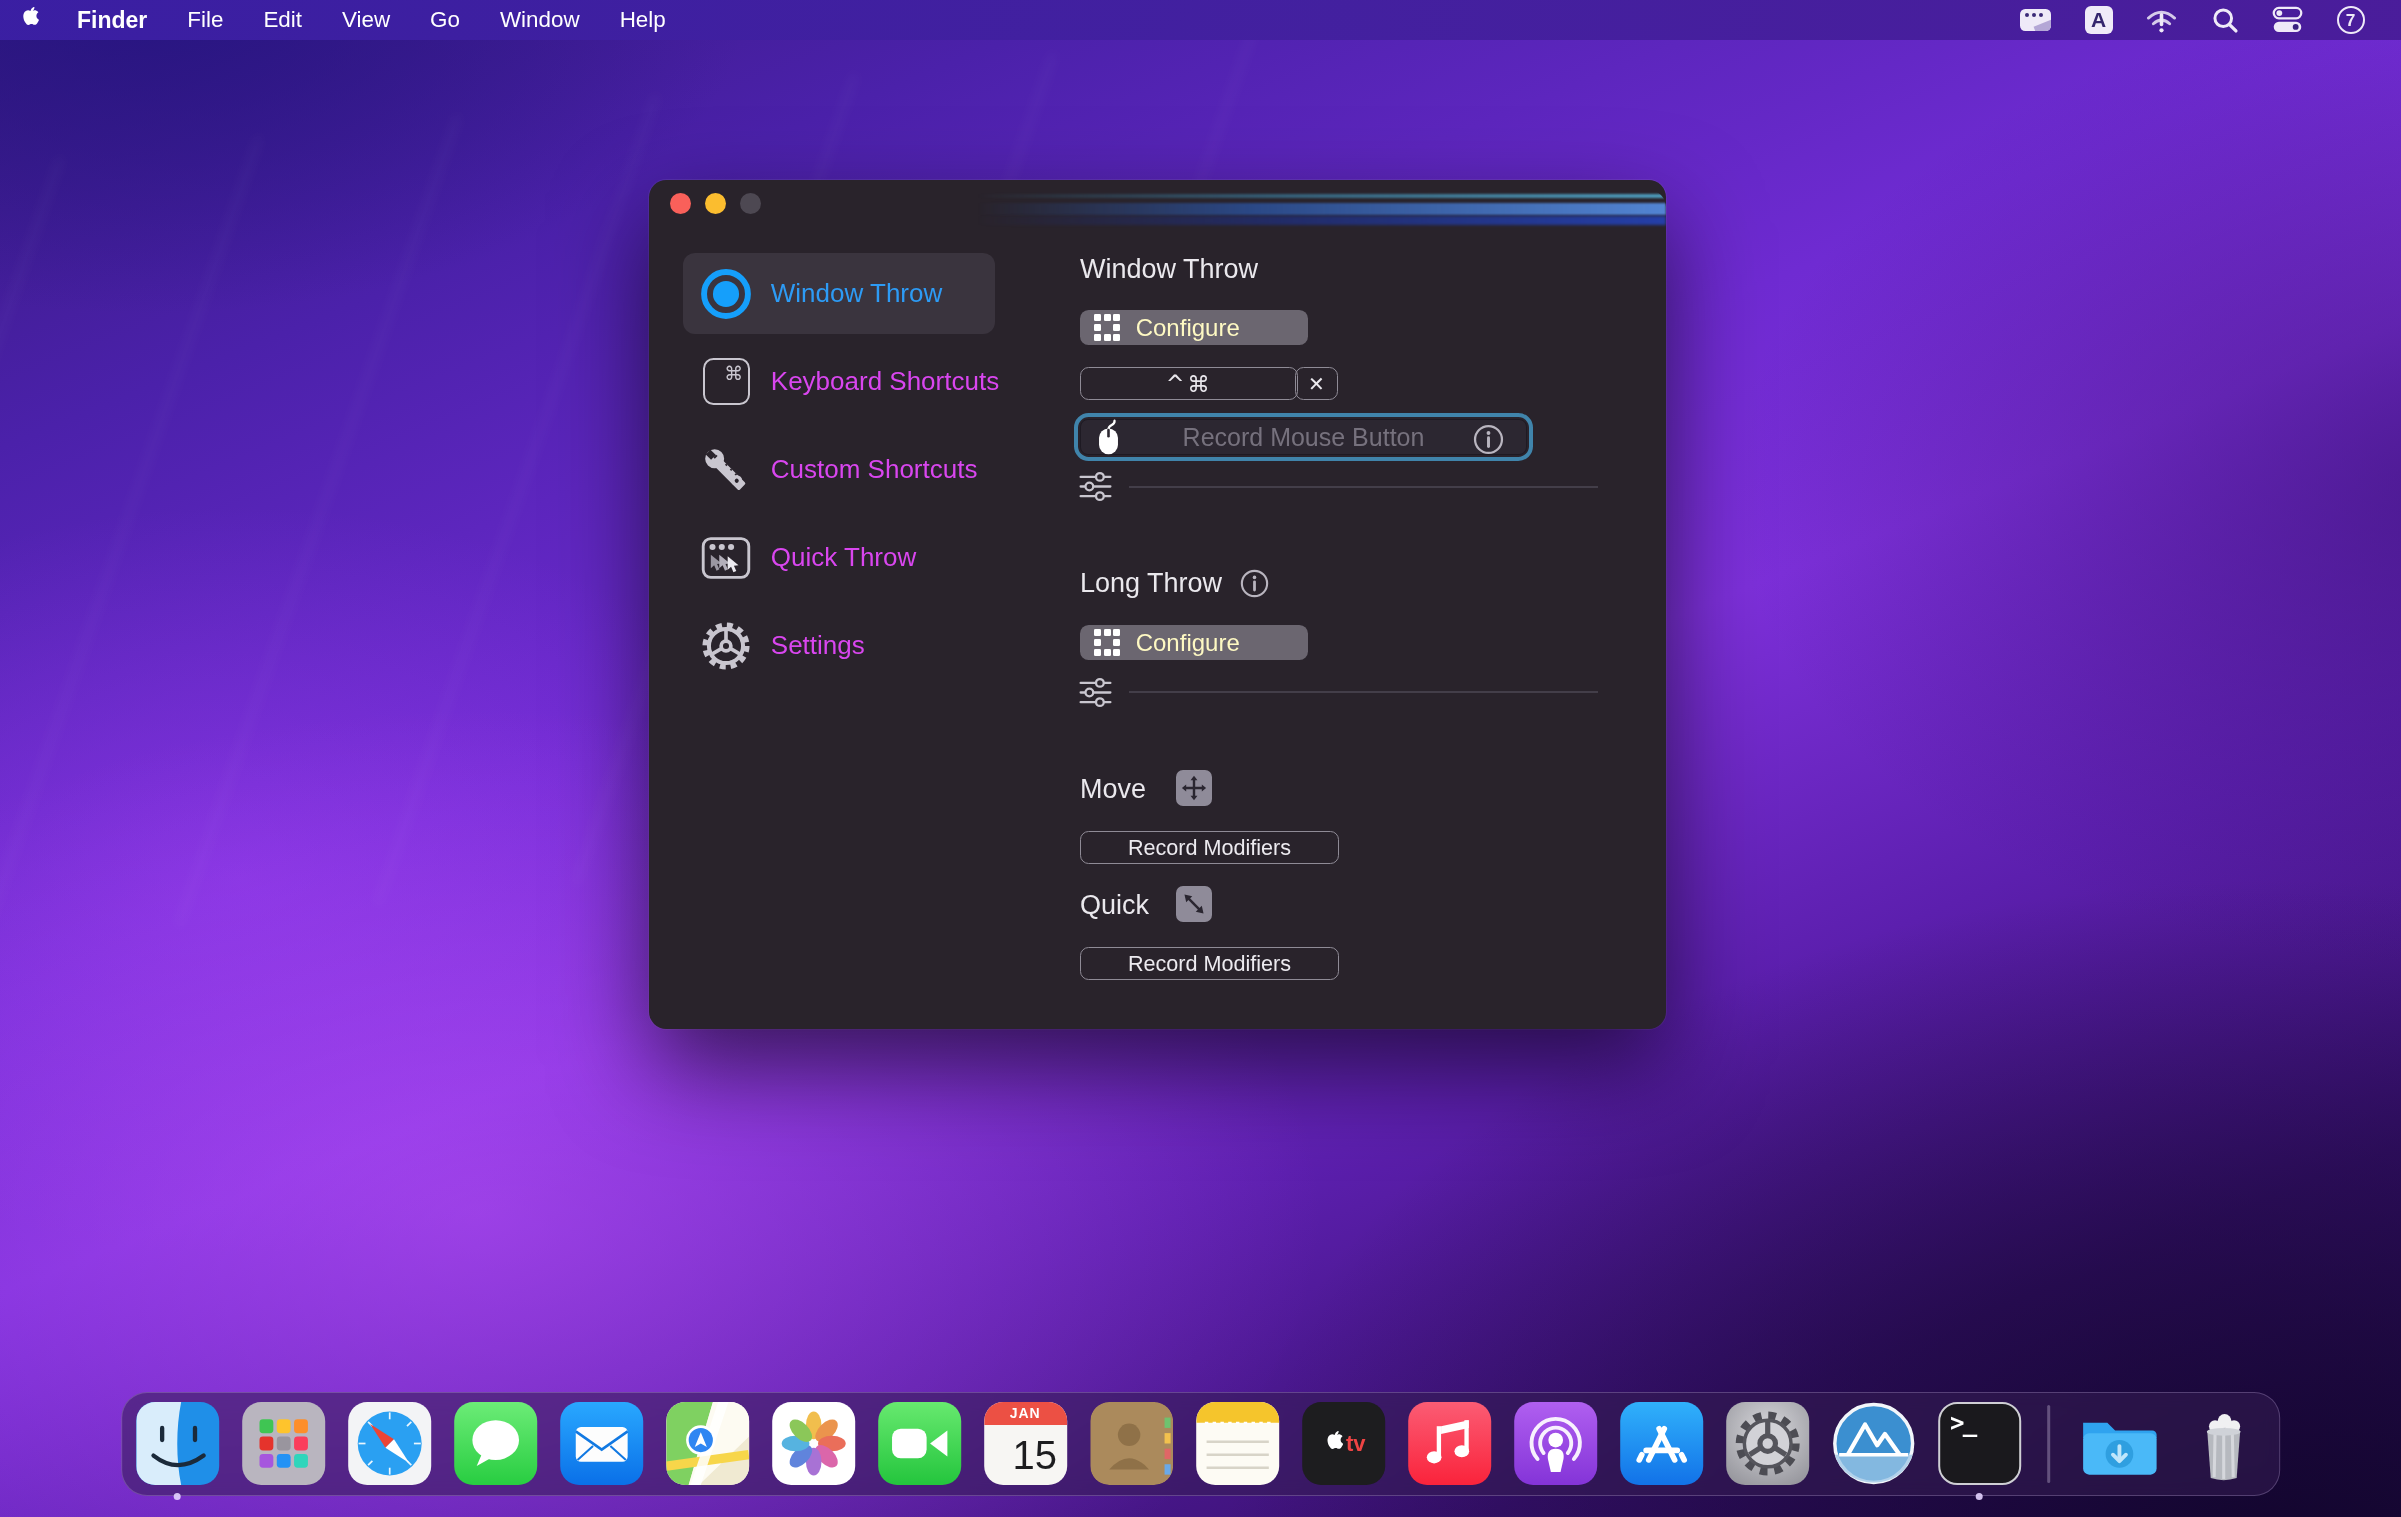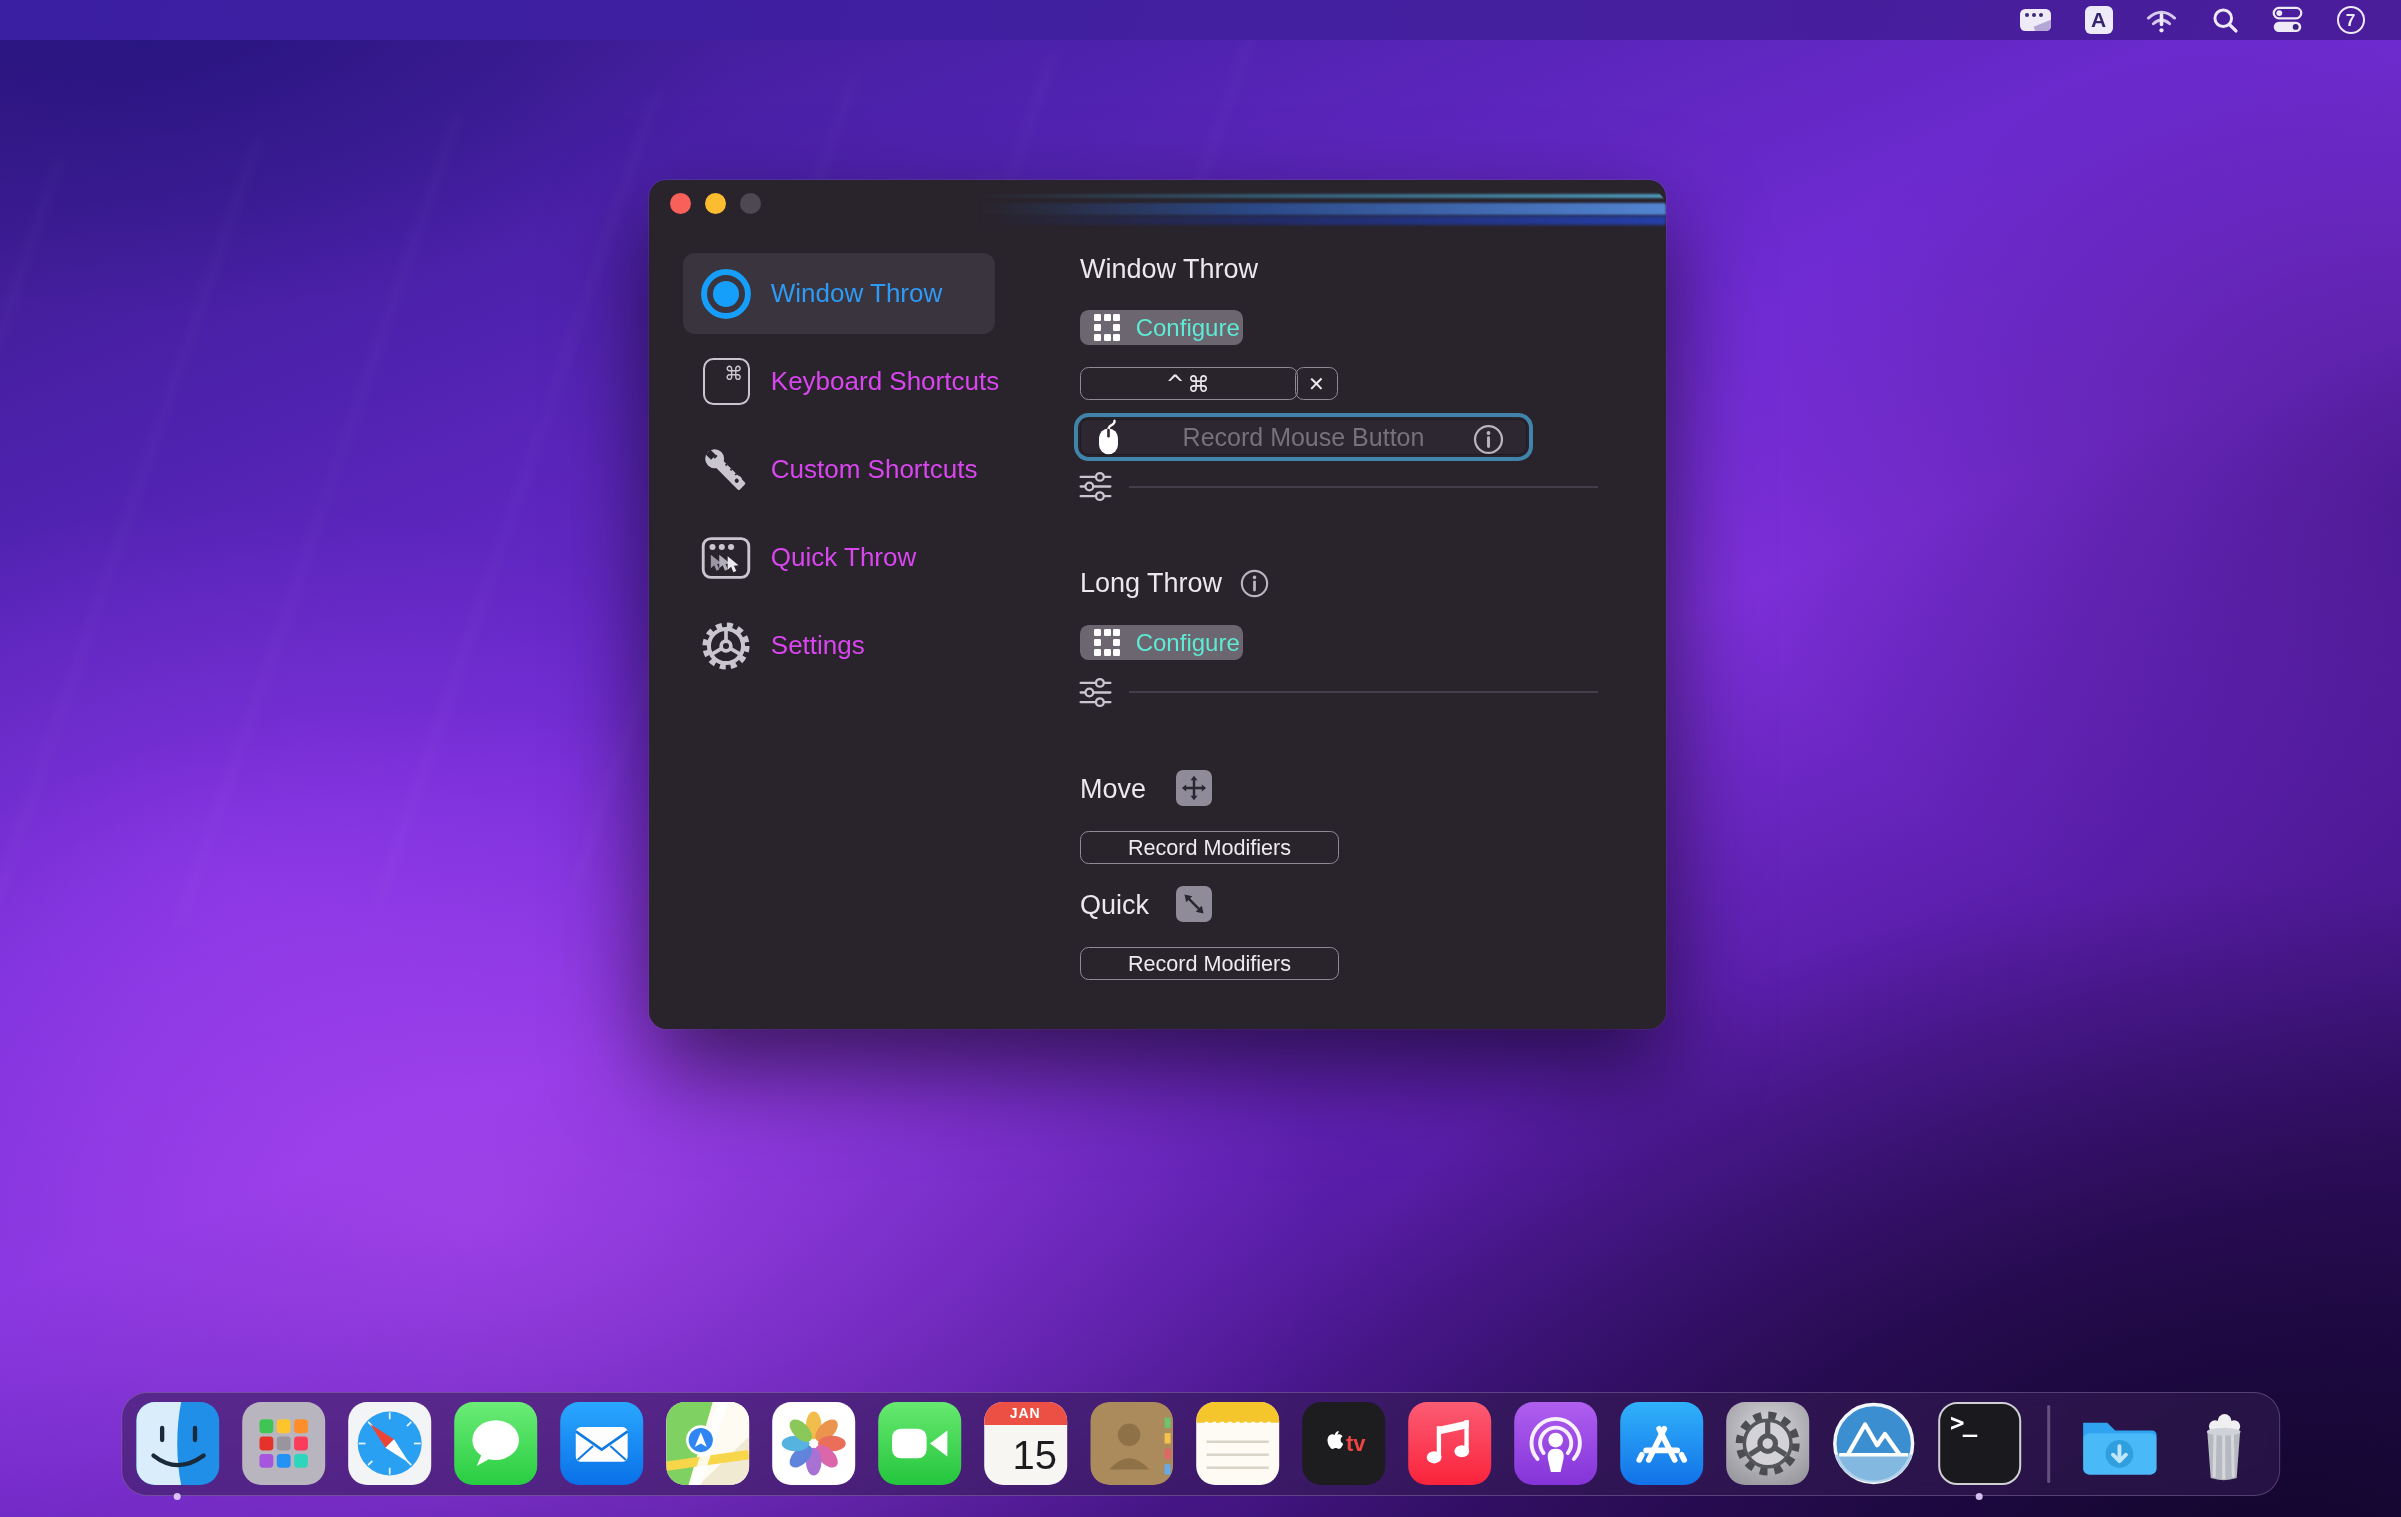--- a/index.html
+++ b/index.html
@@ -58,22 +58,22 @@
     display:flex; align-items:center; }
   .side-item.sel { background:#3a343e; }
   .side-ic { width:55px; height:55px; margin-left:15.5px; display:flex; align-items:center; justify-content:center; flex:none; }
   .side-lbl { margin-left:17.3px; font-size:26px; color:#d946ef; white-space:nowrap; }
   .side-item.sel .side-lbl { color:#2d9bf5; }
   .key-ic { width:47px; height:47px; border:2.6px solid #c9c6cf; border-radius:10.4px; position:relative; }
   .key-ic span { position:absolute; right:4.3px; top:1.7px; font-size:19px; color:#c9c6cf; font-family:"DejaVu Sans",sans-serif; }
 
   
   .c-title { position:absolute; font-size:27px; color:#eae8ed; }
-  .configure { position:absolute; left:431px; width:163px; height:35px; background:#6b6670; border-radius:8.6px;
-    display:flex; align-items:center; color:#5eead4; font-size:24px; }
+  .configure { position:absolute; left:431px; width:228px; height:35px; background:#6b6670; border-radius:8.6px;
+    display:flex; align-items:center; color:#fef9c3; font-size:24px; }
   .configure .grid { margin-left:14px; margin-right:15.5px; }
   .grid { display:grid; grid-template-columns:repeat(3,7px); grid-template-rows:repeat(3,7px); gap:2.6px; }
   .grid i { background:#fff; border-radius:1.3px; } .grid i.off { background:transparent; }
   .sc-field { position:absolute; left:431px; top:187px; width:218px; height:33px; border:1.7px solid #8f8b96;
     border-radius:8.6px; display:flex; align-items:center; justify-content:center;
     color:#e9e7ec; font-size:22.4px; letter-spacing:2.6px; font-family:"DejaVu Sans",sans-serif; }
   .sc-clear { position:absolute; left:646px; top:187px; width:43px; height:33px; border:1.7px solid #8f8b96;
     border-radius:8.6px; display:flex; align-items:center; justify-content:center; color:#eceaef; font-size:20px; }
   .rec-mouse { position:absolute; left:425px; top:233px; width:459px; height:48px; border:4.3px solid #4084ab;
     border-radius:14.7px; padding:2px; }
@@ -108,20 +108,34 @@
     font-size:24px; font-weight:bold; letter-spacing:-1.7px; }
   .tv-lbl { font-weight:bold; }
 </style>
 </head>
 <body>
 
 <div class="screen">
   <div class="wp-streaks"></div>
 
   <div class="menubar">
+    <div class="mb-left">
+      <div class="apple">
+        <svg width="22.4" height="26" viewBox="0 0 24 28">
+          <path fill="#ffffff" d="M20.8 9.6c-.1-2.6 2.1-3.9 2.2-4-1.2-1.8-3.1-2-3.8-2.1-1.6-.2-3.1 1-3.9 1-.8 0-2.1-1-3.4-.9-1.7 0-3.4 1-4.3 2.6-1.8 3.2-.5 7.9 1.3 10.5.9 1.3 1.9 2.7 3.3 2.6 1.3-.1 1.8-.9 3.4-.9 1.6 0 2 .9 3.4.8 1.4 0 2.3-1.3 3.2-2.6 1-1.5 1.4-2.9 1.4-3-.1 0-2.7-1.1-2.8-4zM17.6 3.3c.7-.9 1.2-2.1 1.1-3.3-1 0-2.3.7-3 1.6-.7.8-1.3 2.1-1.1 3.2 1.1.1 2.3-.6 3-1.5z"></path>
+        </svg>
+      </div>
+      <span class="mb-item mb-app">Finder</span>
+      <span class="mb-item">File</span>
+      <span class="mb-item">Edit</span>
+      <span class="mb-item">View</span>
+      <span class="mb-item">Go</span>
+      <span class="mb-item">Window</span>
+      <span class="mb-item">Help</span>
+    </div>
     <div class="mb-right">
       <div class="st-ic">
         <div class="kbd-ic">
             <i></i>
             <i></i>
             <i></i>
             <b></b>
           </div>
       </div>
       <div class="st-ic">

